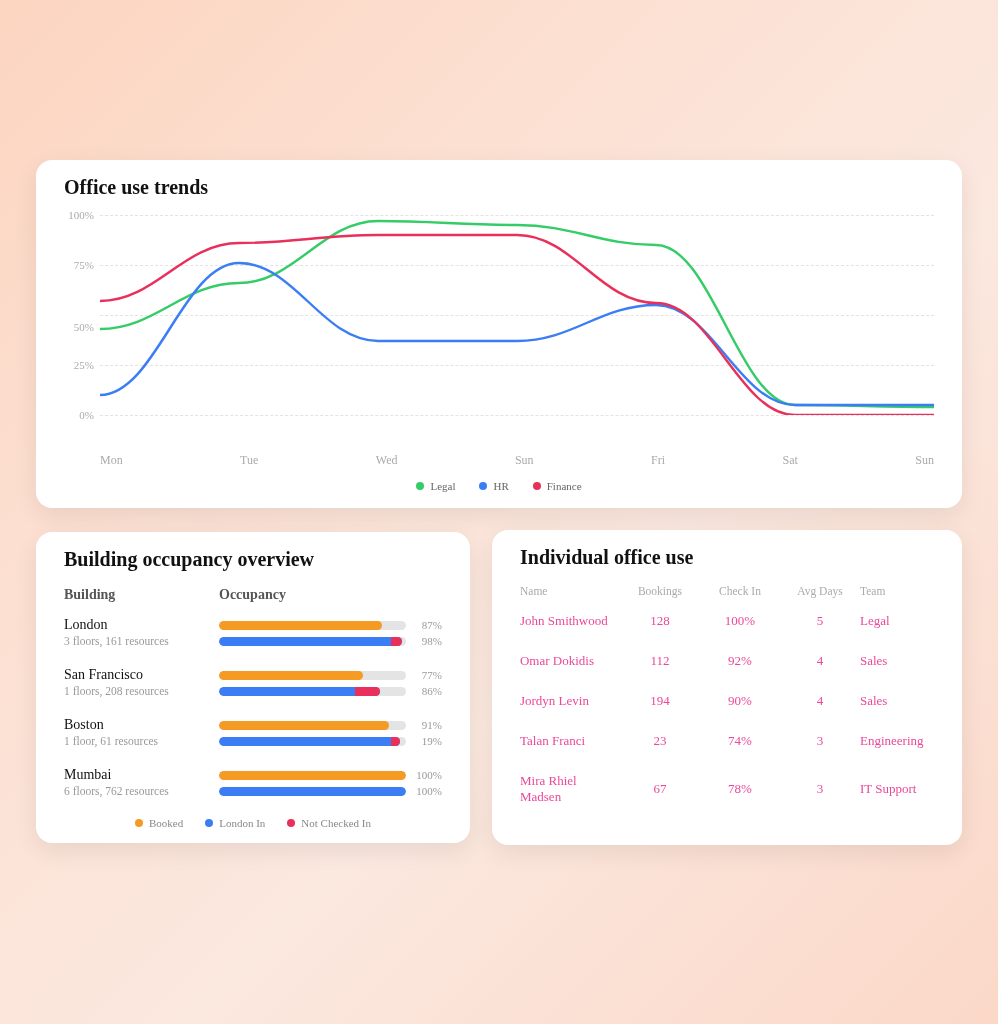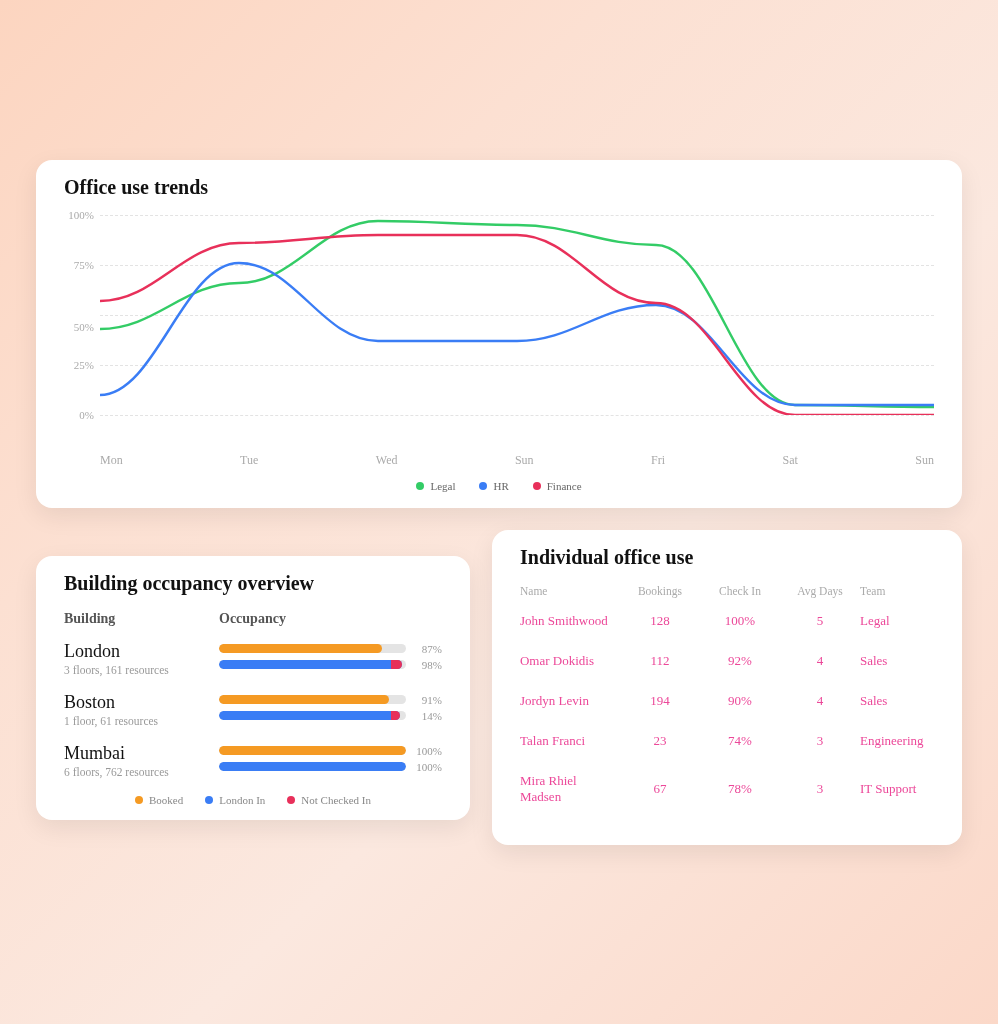--- a/index.html
+++ b/index.html
@@ -89,21 +89,21 @@
   .occupancy {
     flex: 1 1 48%;
     padding-bottom: 14px;
   }
   .individual {
     flex: 1 1 52%;
   }
   .occ-header { display:flex; margin-bottom: 14px; color:#555; font-weight:600; font-size:14px;}
   .occ-col-b { width: 155px; }
   .occ-row { display:flex; margin-bottom: 16px; align-items:flex-start;}
-  .building-name { font-size:18px; font-weight:500; color:#111;}
+  .building-name { font-size:14px; font-weight:500; color:#111;}
   .building-sub { font-size:11.5px; color:#999; margin-top:2px;}
   .occ-bars { flex:1; padding-top:2px;}
   .bar-line { display:flex; align-items:center; margin-bottom:4px;}
   .bar-track {
     flex:1;
     height: 9px;
     background:#e4e4e4;
     border-radius: 5px;
     position:relative;
     overflow:hidden;
@@ -200,36 +200,57 @@
               <div class="bar-track">
                 <div class="bar-fill" style="width: 98%; background: rgb(58, 125, 245);"></div>
                 <div class="bar-red" style="width: 6%; left: 92%; background: rgb(232, 48, 90);"></div>
               </div>
               <div class="bar-pct">98%</div>
             </div>
           </div>
         </div>
         <div class="occ-row">
           <div class="occ-col-b">
+            <div class="building-name">San Francisco</div>
+            <div class="building-sub">1 floors, 208 resources</div>
+          </div>
+          <div class="occ-bars">
+            <div class="bar-line">
+              <div class="bar-track">
+                <div class="bar-fill" style="width: 77%; background: rgb(245, 154, 35);"></div>
+              </div>
+              <div class="bar-pct">77%</div>
+            </div>
+            <div class="bar-line">
+              <div class="bar-track">
+                <div class="bar-fill" style="width: 86%; background: rgb(58, 125, 245);"></div>
+                <div class="bar-red" style="width: 13%; left: 73%; background: rgb(232, 48, 90);"></div>
+              </div>
+              <div class="bar-pct">86%</div>
+            </div>
+          </div>
+        </div>
+        <div class="occ-row">
+          <div class="occ-col-b">
             <div class="building-name">Boston</div>
             <div class="building-sub">1 floor, 61 resources</div>
           </div>
           <div class="occ-bars">
             <div class="bar-line">
               <div class="bar-track">
                 <div class="bar-fill" style="width: 91%; background: rgb(245, 154, 35);"></div>
               </div>
               <div class="bar-pct">91%</div>
             </div>
             <div class="bar-line">
               <div class="bar-track">
                 <div class="bar-fill" style="width: 97%; background: rgb(58, 125, 245);"></div>
                 <div class="bar-red" style="width: 5%; left: 92%; background: rgb(232, 48, 90);"></div>
               </div>
-              <div class="bar-pct">14%</div>
+              <div class="bar-pct">19%</div>
             </div>
           </div>
         </div>
         <div class="occ-row">
           <div class="occ-col-b">
             <div class="building-name">Mumbai</div>
             <div class="building-sub">6 floors, 762 resources</div>
           </div>
           <div class="occ-bars">
             <div class="bar-line">

